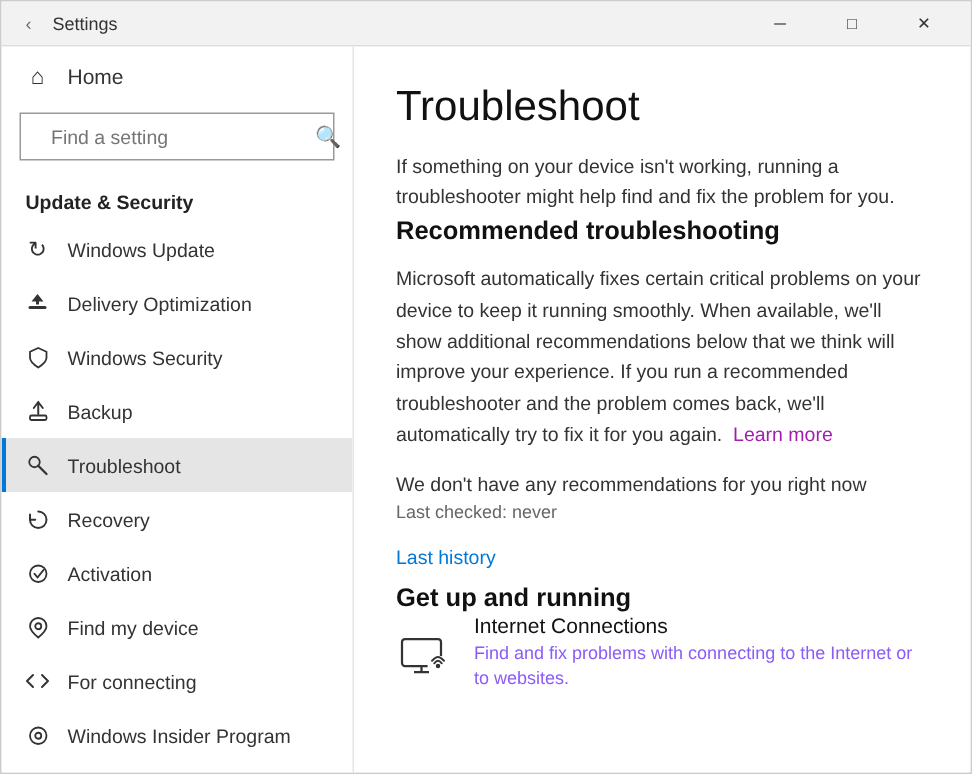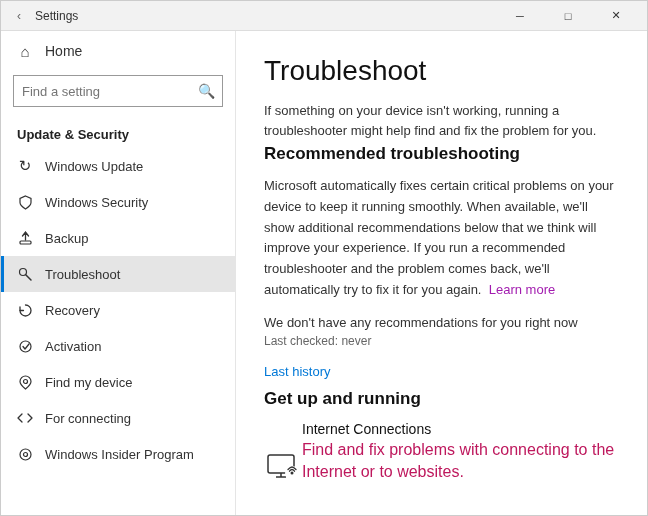--- a/index.html
+++ b/index.html
@@ -84,21 +84,21 @@
       cursor: pointer;
       color: #333;
     }
     .search-box {
       margin: 4px 12px 12px 12px;
       display: flex;
       align-items: center;
       border: 1px solid #999;
       background: #fff;
       height: 32px;
-      padding: 0 8px;
+      padding: 0 20px;
     }
     .search-input {
       border: none;
       outline: none;
       flex: 1;
       font-size: 13px;
       color: #666;
       background: transparent;
     }
     .search-icon-btn {
@@ -185,25 +185,26 @@
       color: #0078d7;
       font-size: 13px;
       cursor: pointer;
       margin-bottom: 10px;
       display: block;
     }
     .get-running-title {
       font-size: 17px;
       font-weight: 600;
       color: #111;
-      margin: 8px 0 12px 0;
+      margin: 8px 0 0 0;
     }
     .troubleshoot-item {
       display: flex;
-      align-items: flex-end;
+      align-items: center;
+      gap: 14px;
       margin-bottom: 16px;
     }
     .troubleshoot-icon {
       width: 38px;
       height: 38px;
       display: flex;
       align-items: center;
       justify-content: center;
       font-size: 22px;
       color: #333;
@@ -211,22 +212,22 @@
       margin-top: 2px;
     }
     .troubleshoot-text-block {}
     .troubleshoot-name {
       font-size: 14px;
       font-weight: 500;
       color: #111;
       margin-bottom: 2px;
     }
     .troubleshoot-desc {
-      font-size: 16px;
-      color: #be185d;
+      font-size: 12px;
+      color: #8b5cf6;
       line-height: 1.4;
     }
     ::-webkit-scrollbar { width: 6px; }
     ::-webkit-scrollbar-track { background: #f0f0f0; }
     ::-webkit-scrollbar-thumb { background: #ccc; }
   </style>
 </head>
 <body>
 
 <div class="window">
@@ -258,20 +259,29 @@
       </div>
 
       <div class="sidebar-section-title">Update &amp; Security</div>
 
       <div class="sidebar-item">
         <div class="sidebar-icon">↻</div>
         <span>Windows Update</span>
       </div>
       <div class="sidebar-item">
         <div class="sidebar-icon">
+          <svg width="16" height="16" viewBox="0 0 16 16" fill="none">
+            <rect x="2" y="10" width="12" height="2" rx="1" fill="#333"></rect>
+            <path d="M8 2 L12 7 H9 V9 H7 V7 H4 Z" fill="#333"></path>
+          </svg>
+        </div>
+        <span>Delivery Optimization</span>
+      </div>
+      <div class="sidebar-item">
+        <div class="sidebar-icon">
           <svg width="15" height="15" viewBox="0 0 15 15" fill="none">
             <path d="M7.5 1 L13 3.5 V7.5 C13 10.5 7.5 14 7.5 14 C7.5 14 2 10.5 2 7.5 V3.5 Z" stroke="#333" stroke-width="1.2" fill="none"></path>
           </svg>
         </div>
         <span>Windows Security</span>
       </div>
       <div class="sidebar-item">
         <div class="sidebar-icon">
           <svg width="15" height="15" viewBox="0 0 15 15" fill="none">
             <rect x="2" y="10" width="11" height="3" rx="1" stroke="#333" stroke-width="1.2" fill="none"></rect>

